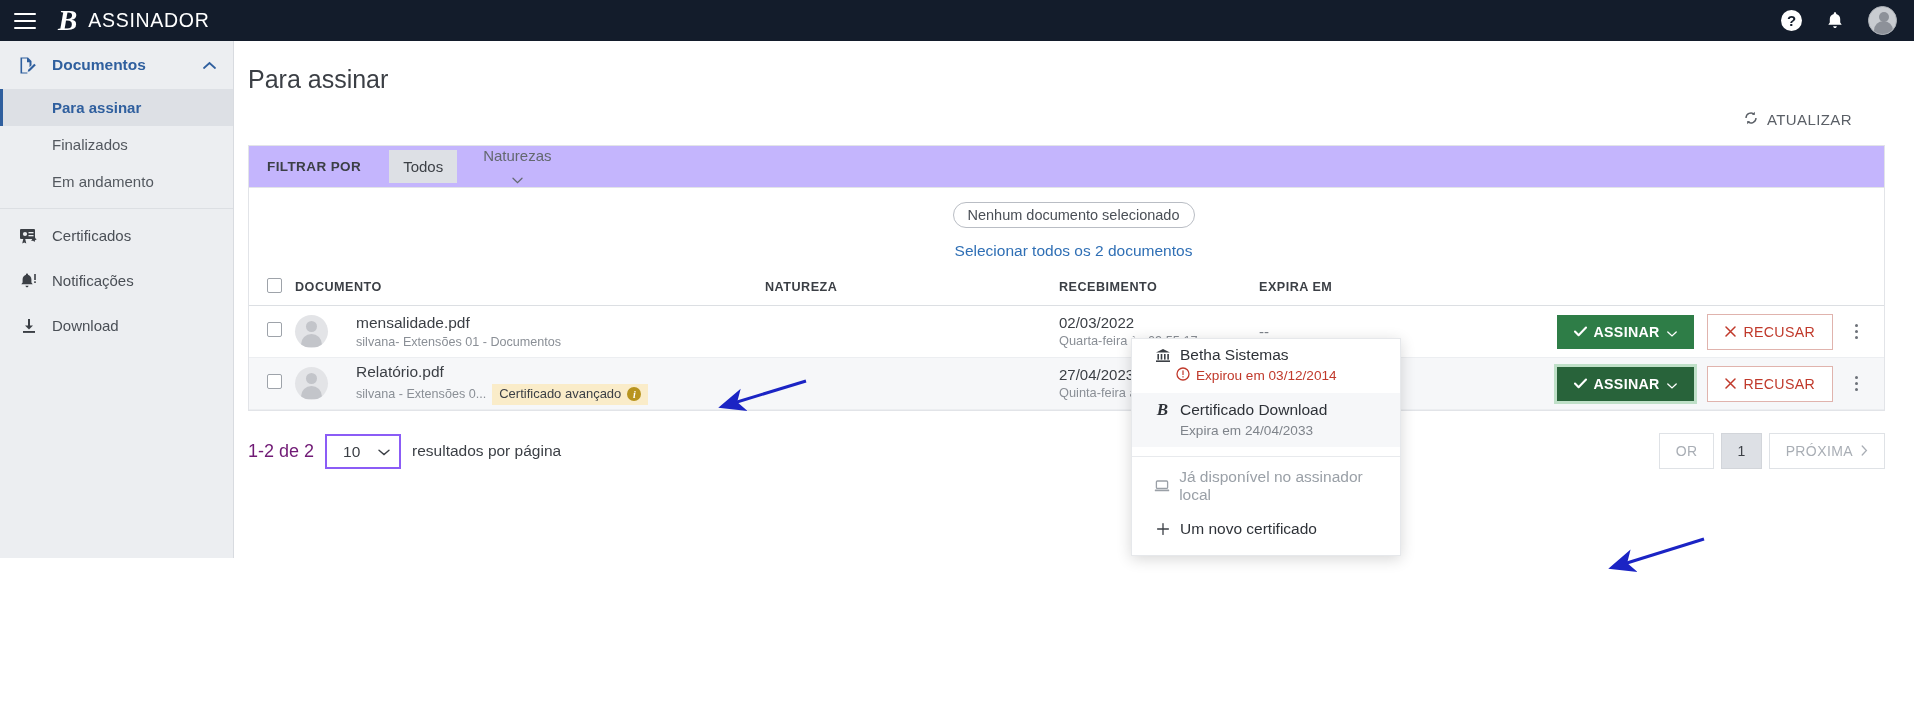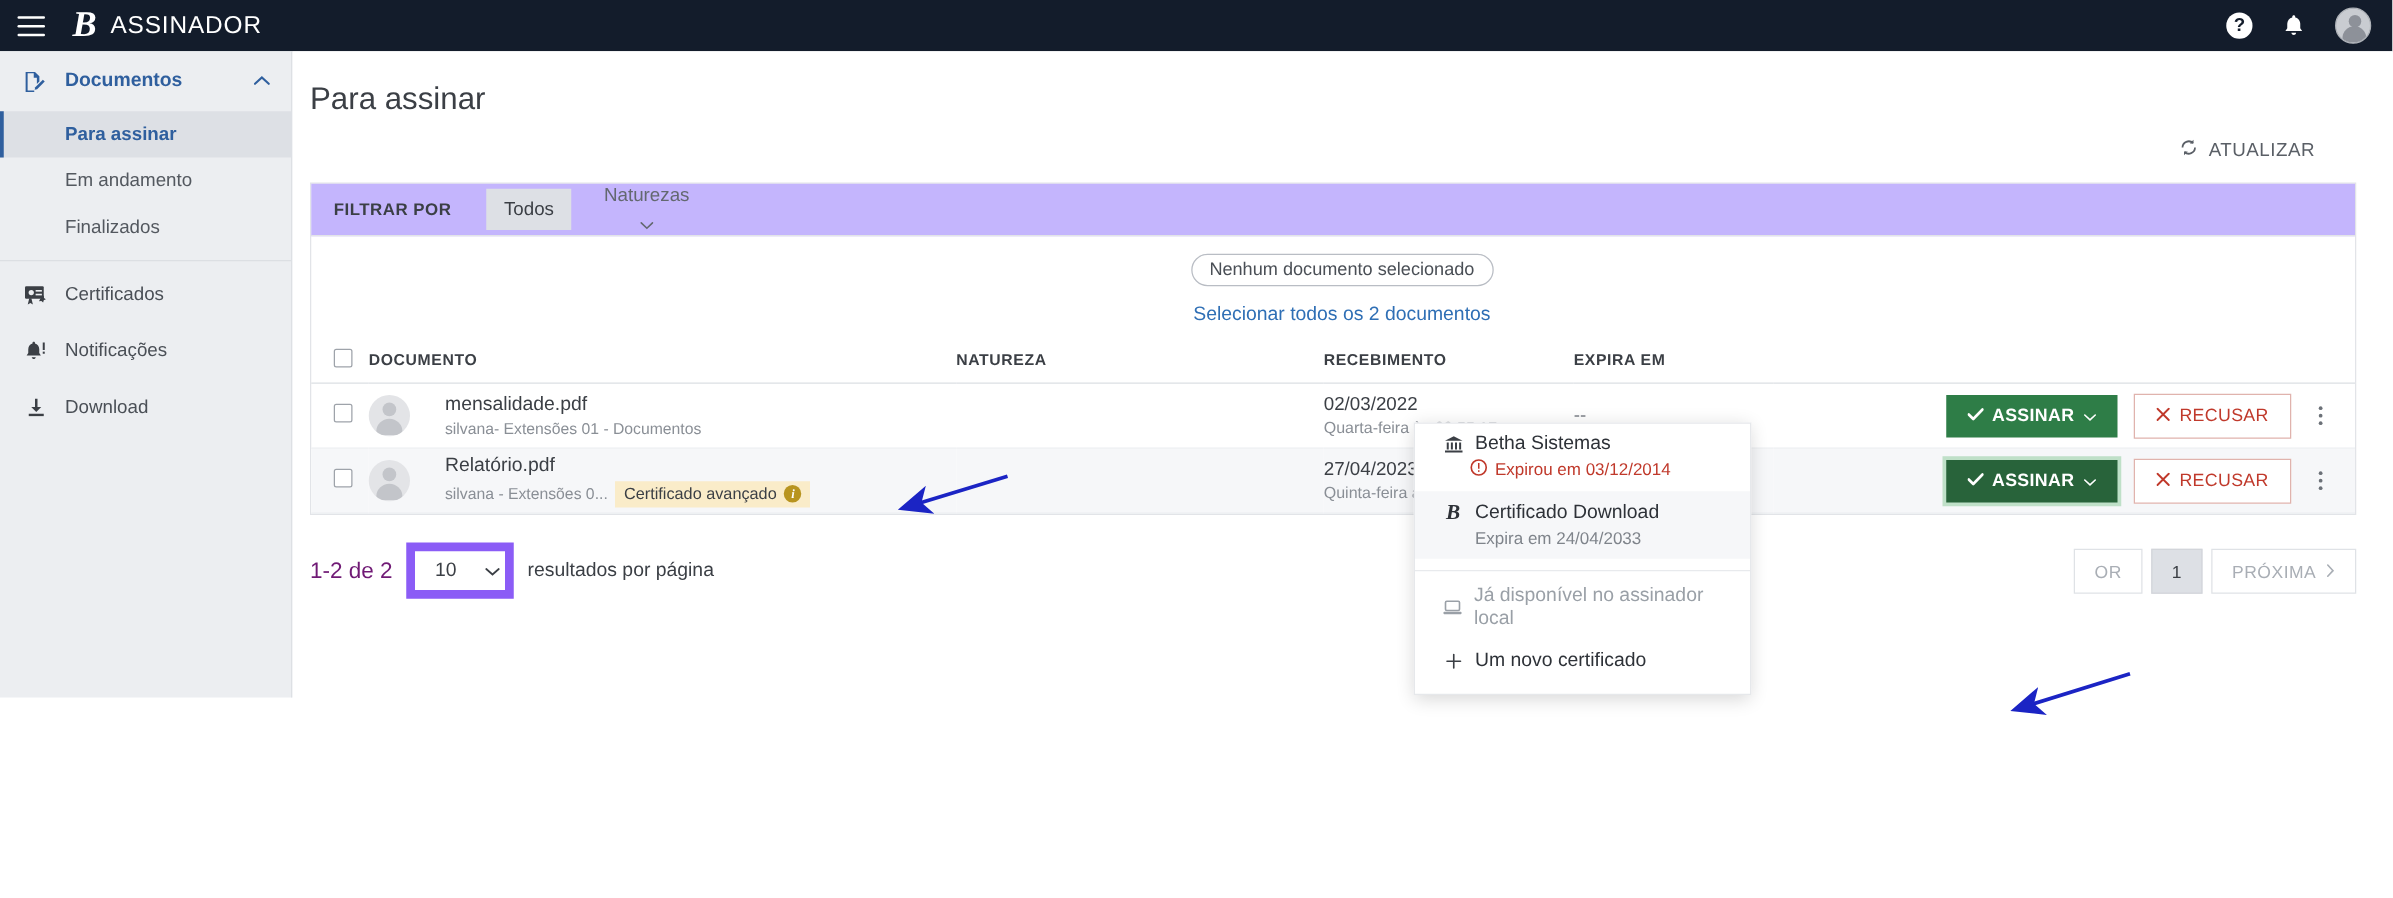--- a/index.html
+++ b/index.html
@@ -211,21 +211,21 @@
 
   
   .footer {
     display: flex; align-items: center;
     padding: 22px 29px 0 14px; position: relative;
   }
   .fl { display: flex; align-items: center; gap: 11px; }
   .rng { font-size: 18px; color: #701a75; }
   .perpage {
     appearance: none; -webkit-appearance: none;
-    border: 7px solid #8b5cf6; background: #fff;
+    border: 2px solid #8b5cf6; background: #fff;
     font-size: 15.5px; color: #3b3f45;
     padding: 7px 30px 7px 16px; cursor: pointer;
     font-family: "Liberation Sans", sans-serif;
   }
   .sel-wrap { position: relative; display: inline-flex; }
   .sel-wrap .car {
     position: absolute; right: 11px; top: 50%; transform: translateY(-50%);
     pointer-events: none;
   }
   .lbl-pp { font-size: 15.5px; color: #3b3f45; }
@@ -311,24 +311,24 @@
           <path d="M1 7L6.5 2 12 7" stroke="#2f5f9e" stroke-width="1.7" fill="none" stroke-linecap="round"></path>
         </svg>
       </span>
     </div>
 
     <div class="subnav">
       <div class="subitem active">
         <span>Para assinar</span>
       </div>
       <div class="subitem">
+        <span>Finalizados</span>
+      </div>
+      <div class="subitem">
         <span>Em andamento</span>
-      </div>
-      <div class="subitem">
-        <span>Finalizados</span>
       </div>
     </div>
 
     <div class="nav-sep"></div>
 
     <div class="navitem">
       <span class="gi">
         <svg width="19" height="18" viewBox="0 0 19 18" aria-hidden="true">
           <rect x="1" y="2" width="15" height="10" rx="1" fill="#3b3f45"></rect>
           <circle cx="6" cy="7" r="2.1" fill="#eceef1"></circle>

